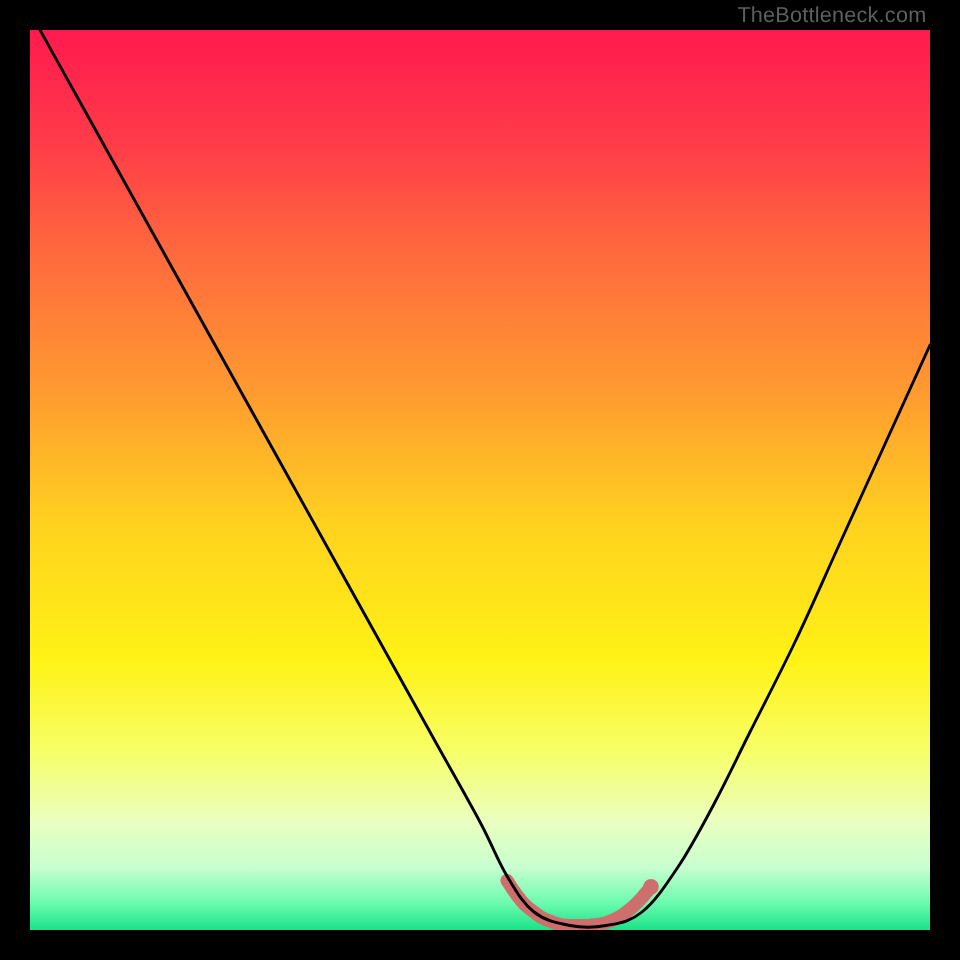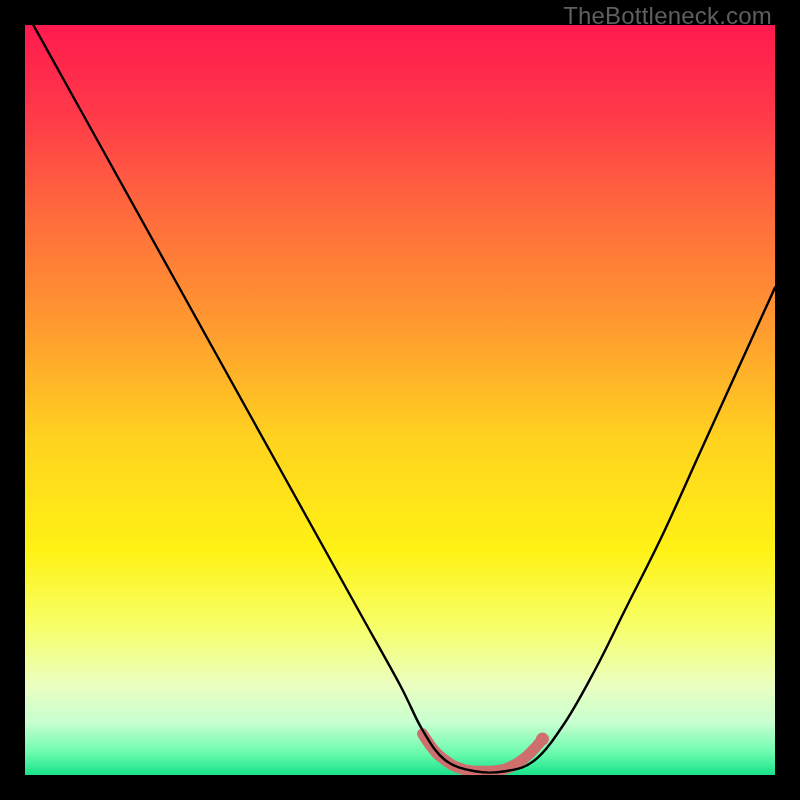--- a/index.html
+++ b/index.html
@@ -24,21 +24,21 @@
     left: 0;
     top: 0;
     width: 100%;
     height: 100%;
   }
   .watermark {
     position: absolute;
     top: 2px;
     right: 28px;
     color: #5f5f5f;
-    font-size: 24px;
+    font-size: 18px;
     font-weight: 500;
     letter-spacing: 0.2px;
   }
   svg.curves {
     position: absolute;
     left: 0;
     top: 0;
     width: 100%;
     height: 100%;
   }

